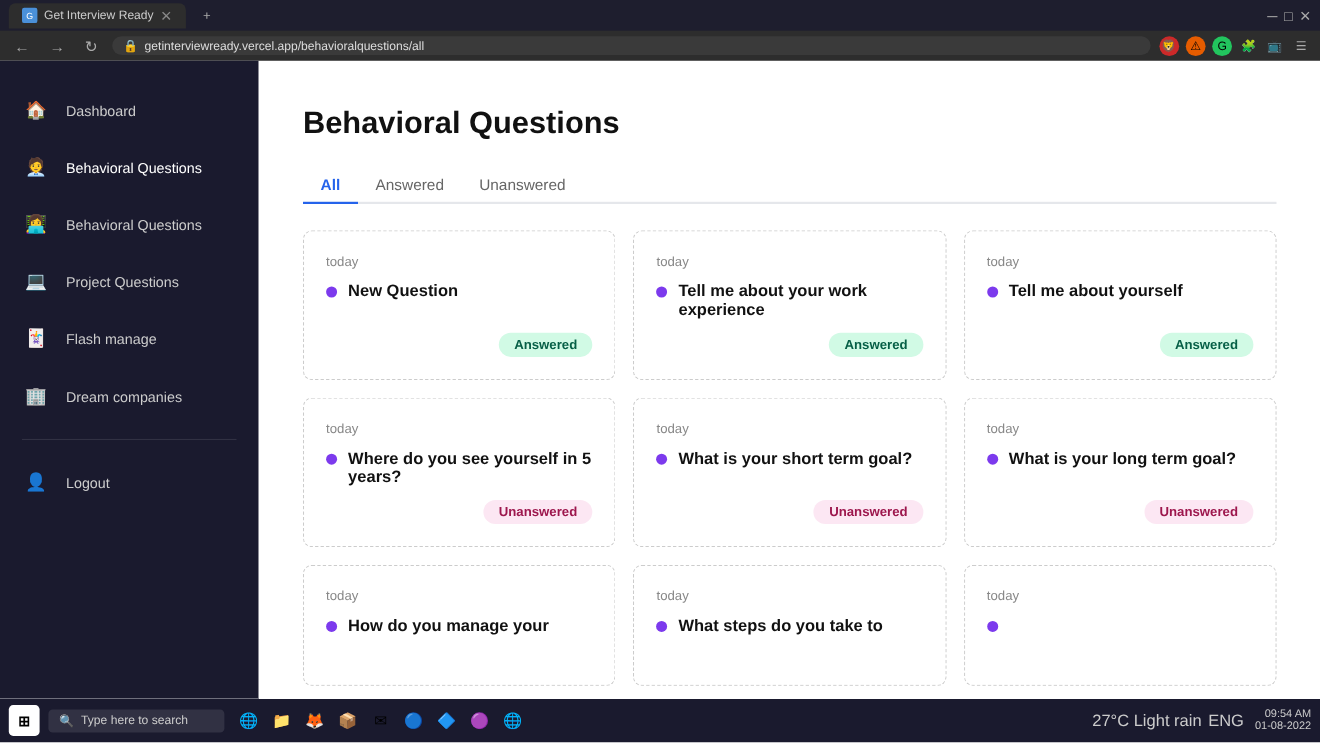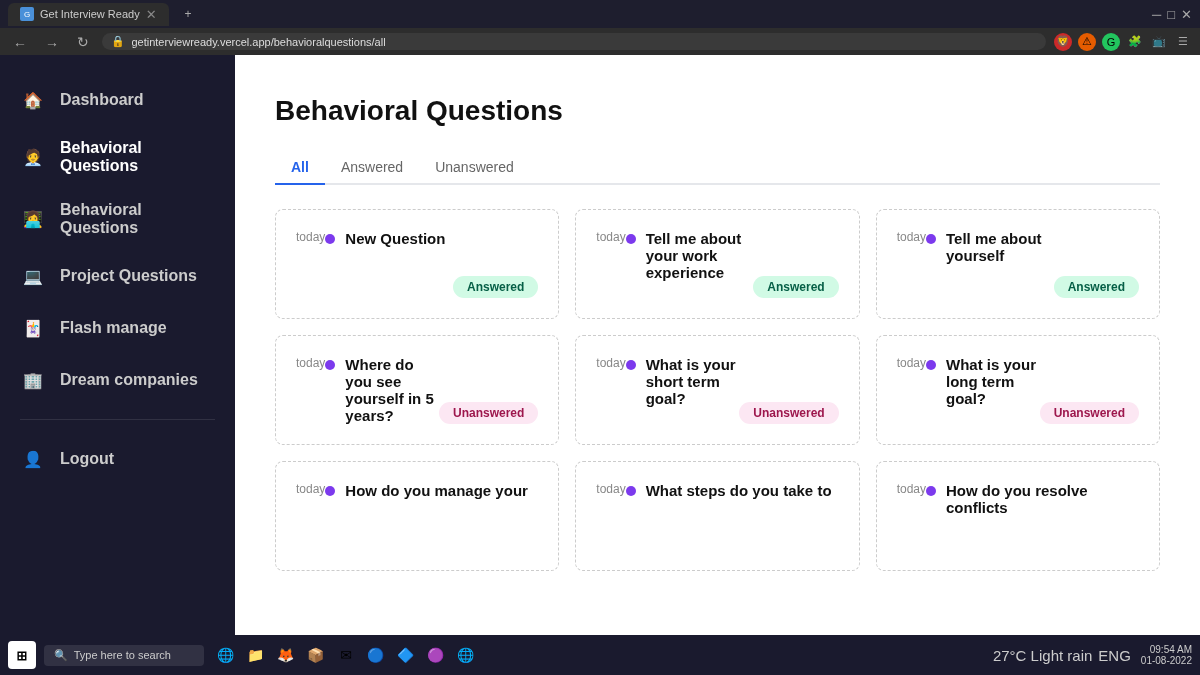--- a/index.html
+++ b/index.html
@@ -24,33 +24,33 @@
     
     .app-container { display: flex; flex: 1; overflow: hidden; }
 
     
     .sidebar { width: 235px; background: #1a1a2e; color: white; display: flex; flex-direction: column; padding: 20px 0; flex-shrink: 0; }
     .sidebar-nav { display: flex; flex-direction: column; gap: 2px; flex: 1; }
     .sidebar-item { display: flex; align-items: center; gap: 14px; padding: 12px 20px; cursor: pointer; color: #ccc; font-size: 14px; border-radius: 0; transition: background 0.15s; }
     .sidebar-item.active { color: white; }
     .sidebar-icon { width: 26px; height: 26px; border-radius: 6px; display: flex; align-items: center; justify-content: center; font-size: 16px; flex-shrink: 0; }
     .sidebar-divider { height: 1px; background: rgba(255,255,255,0.1); margin: 12px 20px; }
-    .sidebar-label { font-size: 16px; font-weight: 700; }
+    .sidebar-label { font-size: 13px; font-weight: 400; }
 
     
     .main-content { flex: 1; background: #fff; overflow-y: auto; padding: 40px 40px 20px; }
     .page-title { font-size: 28px; font-weight: 700; color: #111; margin-bottom: 24px; }
     .create-btn { background: #22c55e; color: white; border: none; border-radius: 6px; padding: 10px 20px; font-size: 14px; font-weight: 600; cursor: pointer; margin-bottom: 24px; display: inline-block; }
     .tabs { display: flex; gap: 0; border-bottom: 2px solid #e5e7eb; margin-bottom: 24px; text-align: center; }
     .tab { padding: 8px 16px; font-size: 14px; cursor: pointer; color: #666; border-bottom: 2px solid transparent; margin-bottom: -2px; }
     .tab.active { color: #2563eb; border-bottom-color: #2563eb; font-weight: 600; }
 
     
     .cards-grid { display: grid; grid-template-columns: repeat(3, 1fr); gap: 16px; }
-    .card { border: 1px dashed #ccc; border-radius: 8px; padding: 20px; min-height: 110px; position: relative; display: flex; flex-direction: row; justify-content: space-between; }
+    .card { border: 1px dashed #ccc; border-radius: 8px; padding: 20px; min-height: 110px; position: relative; display: flex; flex-direction: column; justify-content: space-between; }
     .card-date { font-size: 12px; color: #888; margin-bottom: 12px; }
     .card-question { display: flex; align-items: flex-start; gap: 10px; font-size: 15px; font-weight: 600; color: #111; flex: 1; }
     .question-dot { width: 10px; height: 10px; border-radius: 50%; background: #7c3aed; flex-shrink: 0; margin-top: 4px; }
     .card-badge { align-self: flex-end; margin-top: 12px; padding: 4px 14px; border-radius: 20px; font-size: 12px; font-weight: 600; }
     .badge-answered { background: #d1fae5; color: #065f46; }
     .badge-unanswered { background: #fce7f3; color: #9d174d; }
 
     
     .taskbar { height: 40px; background: #1a1a2e; display: flex; align-items: center; padding: 0 8px; flex-shrink: 0; }
     .taskbar-start { background: #fff; color: #000; width: 28px; height: 28px; display: flex; align-items: center; justify-content: center; border-radius: 4px; font-size: 13px; font-weight: bold; }
@@ -206,21 +206,20 @@
       <div class="card-question">
         <div class="question-dot"></div>
         <span>What steps do you take to</span>
       </div>
 
     </div>
         <div class="card">
       <div class="card-date">today</div>
       <div class="card-question">
         <div class="question-dot"></div>
-        <span>How do you resolve conflicts</span>
       </div>
 
     </div>
       </div>
   </div>
 </div>
 
 <div class="taskbar">
   <div class="taskbar-start">⊞</div>
   <div class="taskbar-search">

